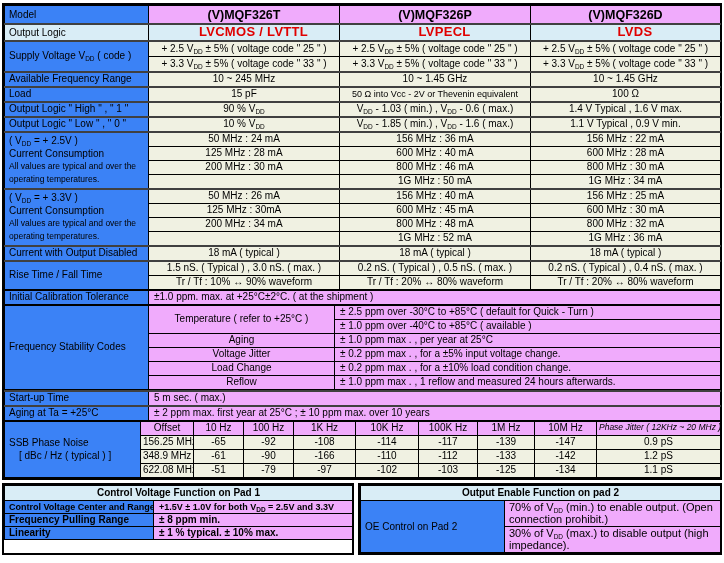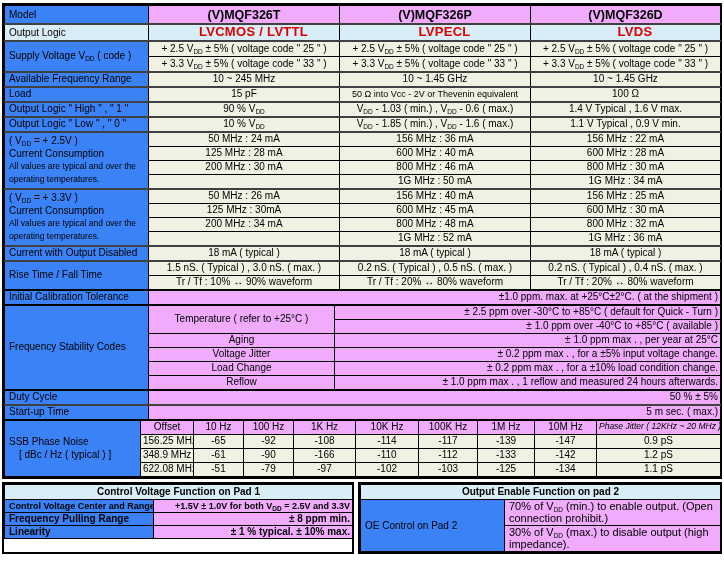--- a/index.html
+++ b/index.html
@@ -10,21 +10,21 @@
   td{border:1px solid #000;height:13px;padding:0 2px;text-align:center;vertical-align:middle;white-space:nowrap;overflow:hidden;line-height:1.12;}
   .lbl{text-align:left;padding-left:4px;background:#3b82f6;}
   .val{background:#f0f1e2;}
   .wht{background:#f0abfc;margin-top:9px;}
   .blue{background:#d9edf6;}
   .red{color:#e00000;font-weight:bold;font-size:13px;letter-spacing:.3px;padding-left:21px;}
   .mname{font-weight:bold;font-size:12.5px;}
   .model td{height:17px;}
   .sup14 td{height:14px;}
   .bt2{border-top:2px solid #404040;}
-  .left{text-align:right;padding-left:5px;}
+  .left{text-align:left;padding-left:5px;}
   .sm{font-size:8.5px;font-style:italic;}
   .s9{font-size:9px;}
   .ccline{height:13px;line-height:13px;text-align:left;}
   .ccsm{font-size:8.5px;}
   sub{font-size:6.5px;line-height:0;vertical-align:-2px;}
   .hdr{font-weight:bold;font-size:10px;text-align:center;}
   .bot{display:flex;margin-top:3px;width:720px;}
   .wrapL{border:2px solid #000;width:348px;}
   .wrapL table{width:348px;}
   .wrapR{border:2px solid #000;width:360px;margin-left:4px;}
@@ -213,27 +213,27 @@
       </tr>
     </tbody>
       </table>
 
     <table>
       <colgroup>
           <col style="width:144px">
           <col style="width:572px">
         </colgroup>
       <tbody>
-          <tr>
-        <td class="lbl">Duty Cycle</td>
-        <td class="wht left">50 % ± 5%</td>
-      </tr>
       <tr>
         <td class="lbl bt2">Start-up Time</td>
         <td class="wht left bt2">5 m sec. ( max.)</td>
+      </tr>
+      <tr>
+        <td class="lbl bt2">Aging at Ta = +25°C</td>
+        <td class="wht left bt2">± 2 ppm max. first year at 25°C  ; ± 10 ppm max. over 10 years</td>
       </tr>
     </tbody>
       </table>
 
     <table>
       <colgroup>
           <col style="width:136px">
           <col style="width:53px">
           <col style="width:50px">
           <col style="width:50px">

